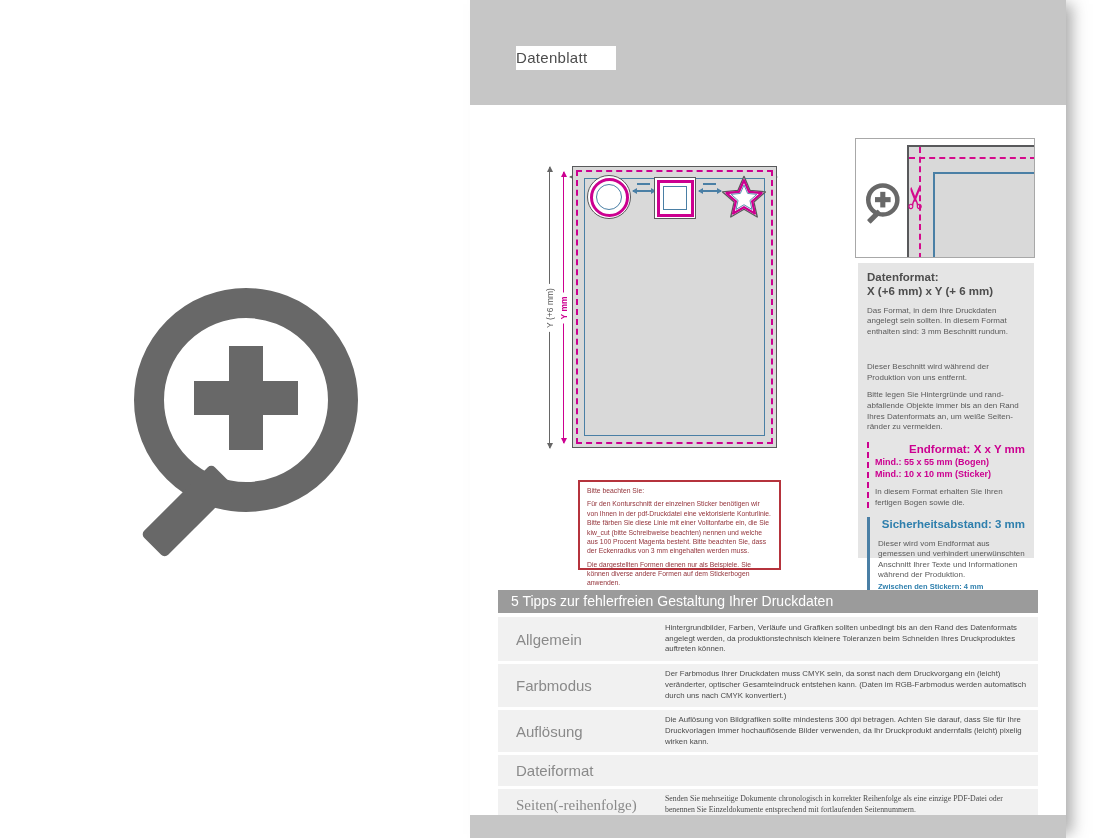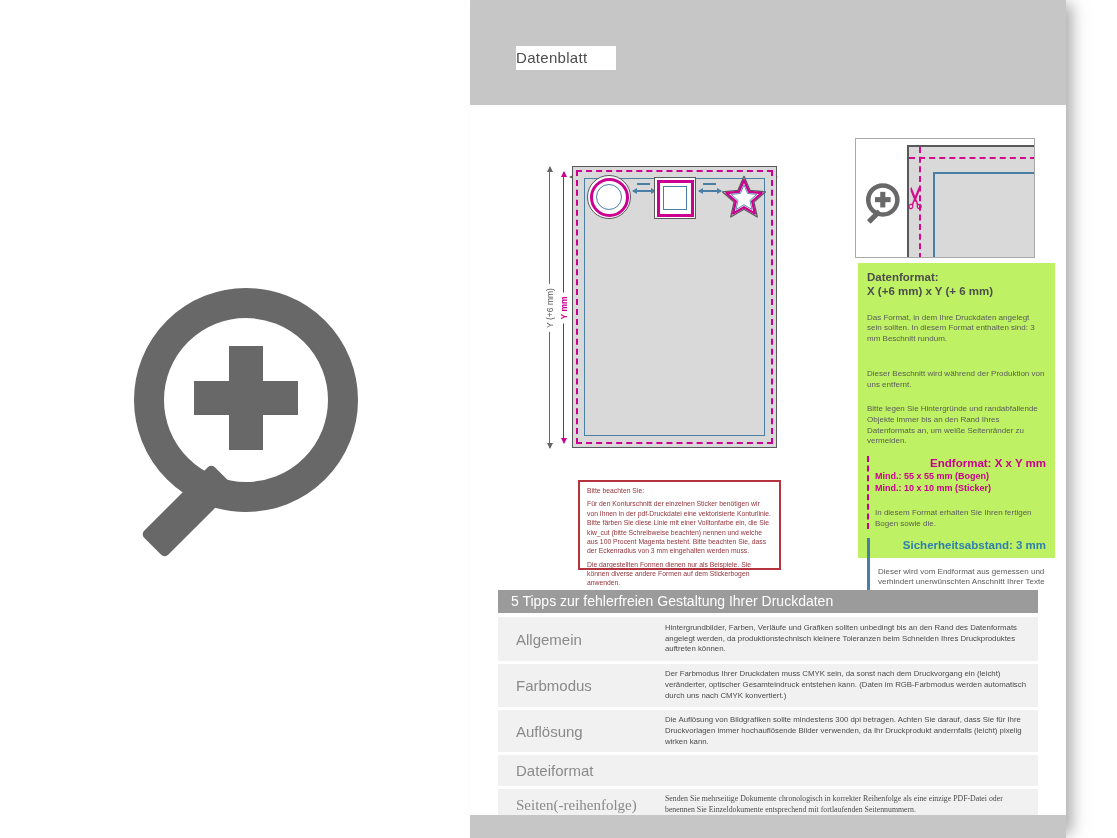--- a/index.html
+++ b/index.html
@@ -76,24 +76,24 @@
      background:#fff;border:1px solid #a8a8a8;overflow:hidden;}
   .corner-sheet{position:absolute;left:51px;top:6px;right:-2px;bottom:-2px;background:#d9d9d9;
      border-top:2px solid #58595b;border-left:2px solid #58595b;}
   .corner-sheet .dashv{position:absolute;left:10px;top:0;bottom:0;border-left:2px dashed #d40a8c;}
   .corner-sheet .dashh{position:absolute;top:10px;left:0;right:0;border-top:2px dashed #d40a8c;}
   .corner-sheet .bluev{position:absolute;left:24px;top:25px;bottom:0;border-left:2px solid #4a7fa5;}
   .corner-sheet .blueh{position:absolute;top:25px;left:24px;right:0;border-top:2px solid #4a7fa5;}
   .scissors{position:absolute;left:-6px;top:36px;font-size:30px;color:#d40a8c;
      transform:rotate(-90deg);line-height:1;}
 
-  .sidepanel{position:absolute;left:388px;top:263px;width:197px;height:295px;box-sizing:border-box;
-     background:#bef264;padding:7px 9px;color:#5a5a5a;}
+  .sidepanel{position:absolute;left:388px;top:263px;width:176px;height:295px;box-sizing:border-box;
+     background:#e5e5e5;padding:7px 9px;color:#5a5a5a;}
   .sidepanel .h1{font-size:11.5px;font-weight:bold;color:#4d4d4d;line-height:1.25;}
-  .sidepanel .body{font-size:8px;line-height:1.32;margin-top:14px;}
+  .sidepanel .body{font-size:8px;line-height:1.32;margin-top:7px;}
   .sideblock{margin-top:9px;padding-left:6px;}
   .sideblock.end{border-left:2px dashed #cc0090;}
   .sideblock.safe{border-left:3px solid #4a7fa5;padding-left:8px;}
   .sideblock .ht{font-size:11.5px;font-weight:bold;line-height:1.25;text-align:right;}
   .sideblock.end .ht,.sideblock .minline{color:#cc0090;}
   .sideblock .minline{font-size:9px;font-weight:bold;line-height:1.35;}
   .sideblock.safe .ht{color:#2e7fad;}
   .sideblock .note{font-size:7.5px;font-weight:bold;color:#2e7fad;margin-top:1px;}
 
   

